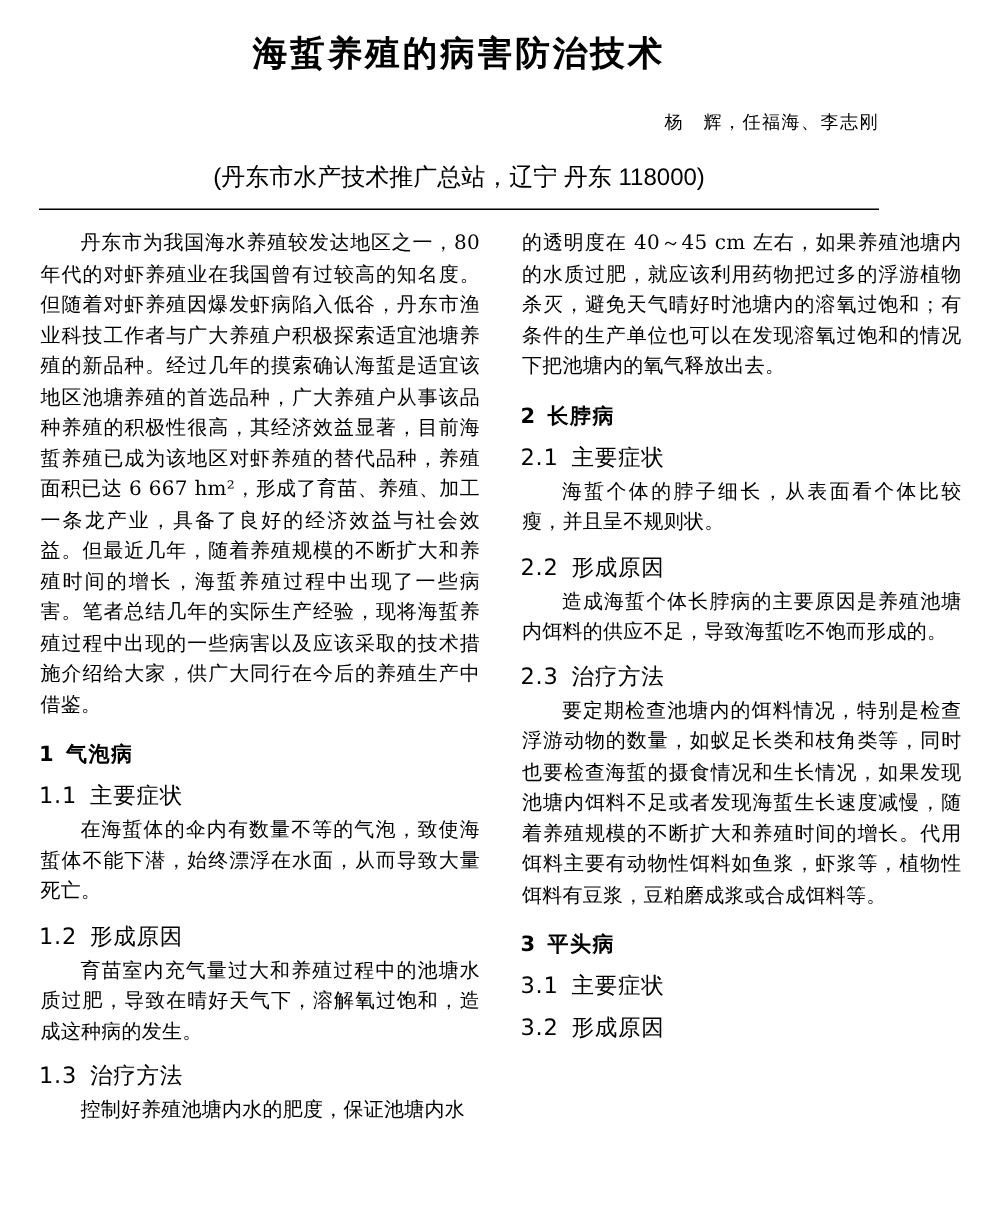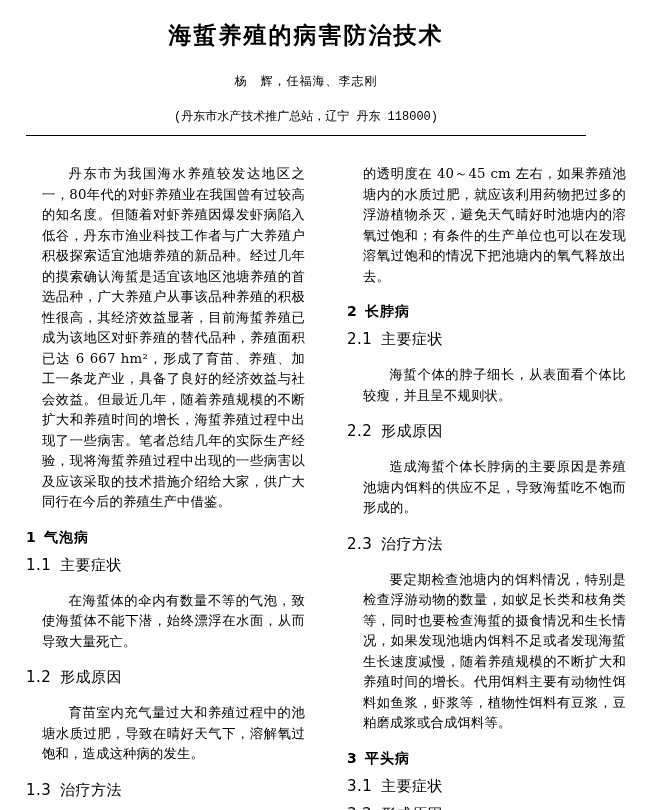--- a/index.html
+++ b/index.html
@@ -23,51 +23,51 @@
   }
   .title {
     text-align: center;
     font-family: "DejaVu Serif", "Liberation Serif", serif;
     font-size: 23px;
     font-weight: bold;
     letter-spacing: 2px;
     margin: 6px 0 22px 0;
   }
   .authors {
-    text-align: center;
+    text-align: right;
     font-family: "DejaVu Serif", "Liberation Serif", serif;
     font-size: 12px;
     letter-spacing: 1px;
     margin-bottom: 18px;
   }
   .affil {
     text-align: center;
-    font-family: Liberation Mono, monospace;
-    font-size: 12px;
+    font-family: Liberation Sans, sans-serif;
+    font-size: 16px;
     margin-bottom: 10px;
   }
   .rule {
     border: none;
     border-top: 1px solid #000;
     margin: 6px 0 12px 0;
   }
   .columns {
     display: flex;
     gap: 26px;
     align-items: flex-start;
   }
   .col {
     width: 295px;
     flex: 0 0 295px;
   }
   p.body {
     font-family: "DejaVu Serif", "Liberation Serif", serif;
     font-size: 13.3px;
     line-height: 20.5px;
-    margin: 16px;
+    margin: 1px;
     text-align: justify;
     text-indent: 2em;
     letter-spacing: 0.2px;
   }
   p.body.noindent {
     text-indent: 0;
   }
   h2.sec {
     font-family: "DejaVu Sans", "Liberation Sans", sans-serif;
     font-size: 14px;

